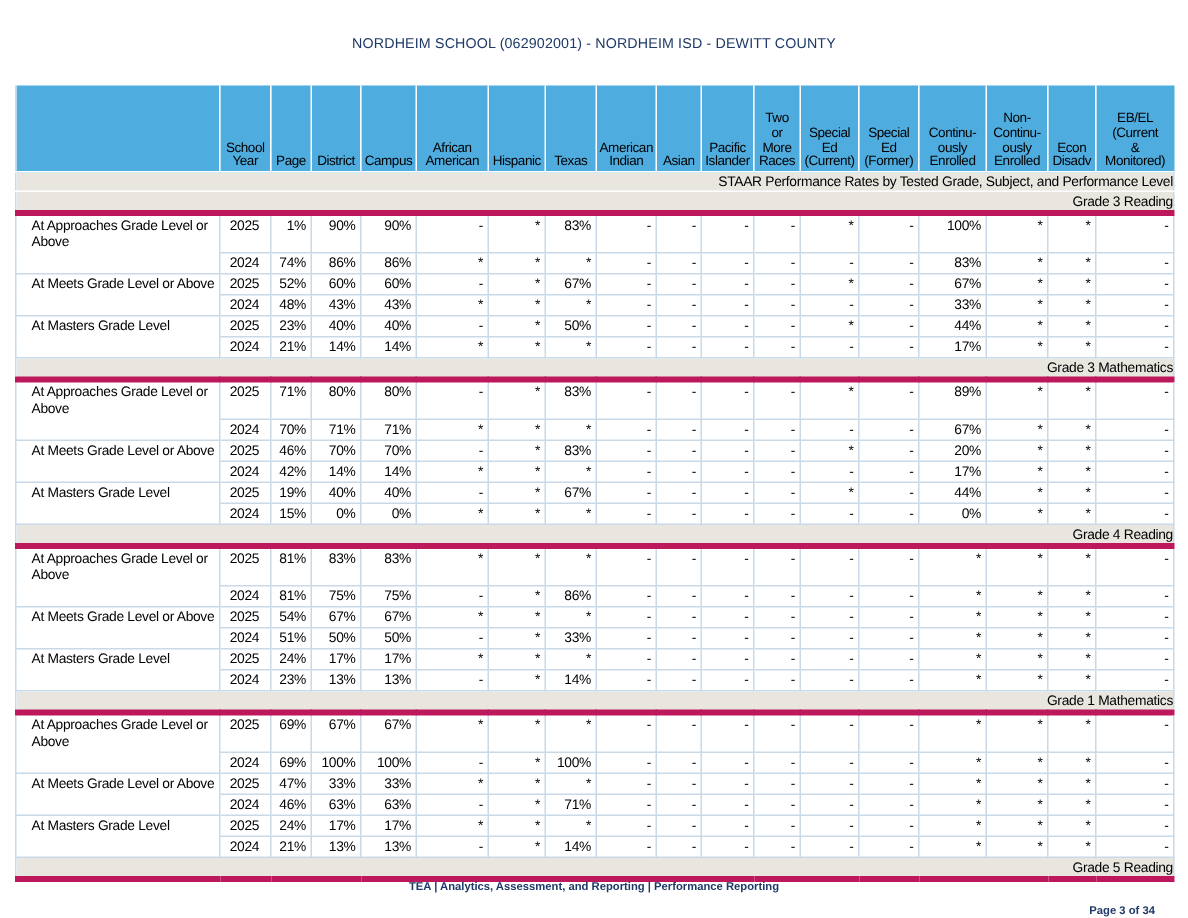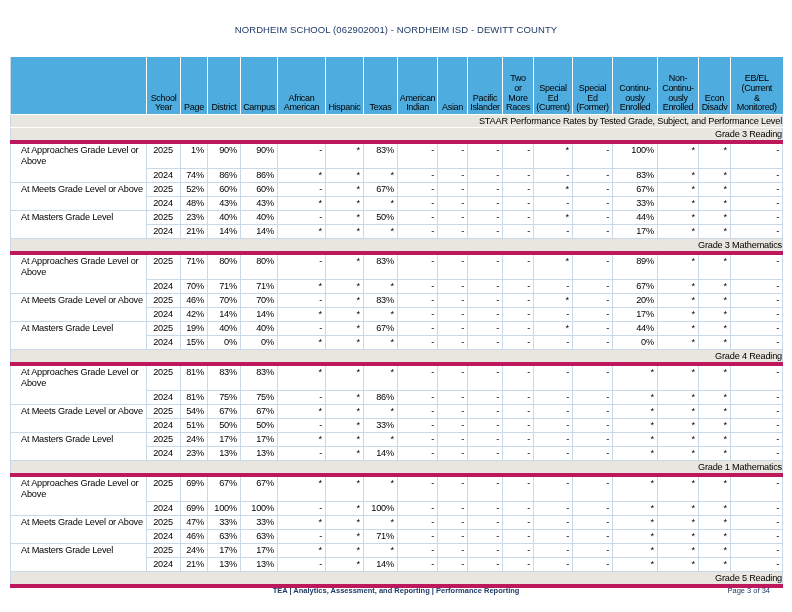--- a/index.html
+++ b/index.html
@@ -45,21 +45,21 @@
     overflow:hidden;
   }
   td.lbl{text-align:left;padding-left:10px;line-height:10.5px;}
   td.yr{text-align:center;padding-right:2px;margin-top:28px;}
   tr.tall td{height:23px;}
   .footer-center{
     position:absolute;top:586px;left:0;width:792px;text-align:center;
     font-size:7.5px;font-weight:bold;color:var(--navy);letter-spacing:0;
   }
   .footer-right{
-    position:absolute;top:586px;right:22px;font-size:7.5px;font-weight:normal;color:var(--navy);
+    position:absolute;top:602px;right:22px;font-size:7.5px;font-weight:bold;color:var(--navy);
   }
 </style>
 </head>
 <body>
 
 <div class="titles">
   <div class="t3">NORDHEIM SCHOOL (062902001) - NORDHEIM ISD - DEWITT COUNTY</div>
 </div>
 
 <table id="tbl">

